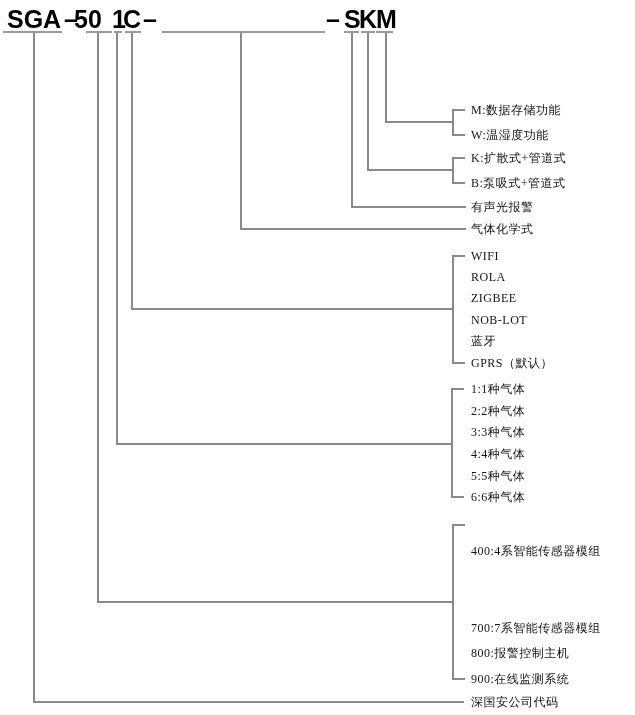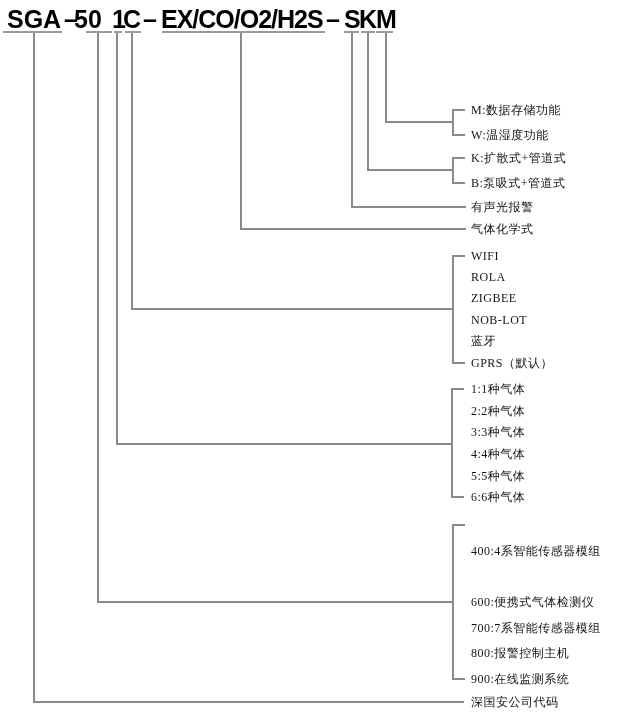--- a/index.html
+++ b/index.html
@@ -53,21 +53,20 @@
     <path class="conn" d="M464 389 H452 V497 H464"></path>
     <path class="conn" d="M465 525 H453 V679 H465"></path>
   </svg>
 
   <span class="tseg" style="left:7px">SGA</span>
   <span class="tseg" style="left:64px">–</span>
   <span class="tseg" style="left:74px">50</span>
   <span class="tseg" style="left:112px">1</span>
   <span class="tseg" style="left:123px">C</span>
   <span class="tseg" style="left:143px">–</span>
-  <span class="tseg narrow" style="left:161px">EX/CO/O2/H2S</span>
   <span class="tseg" style="left:326px">–</span>
   <span class="tseg" style="left:344px">S</span>
   <span class="tseg" style="left:359px">K</span>
   <span class="tseg" style="left:376px">M</span>
 
   <div class="lbl" style="top:110px">M:数据存储功能</div>
   <div class="lbl" style="top:135px">W:温湿度功能</div>
 
   <div class="lbl" style="top:183px">B:泵吸式+管道式</div>
   <div class="lbl" style="top:158px">K:扩散式+管道式</div>
@@ -84,20 +83,19 @@
   <div class="lbl" style="top:363px">GPRS（默认）</div>
 
   <div class="lbl" style="top:389px">1:1种气体</div>
   <div class="lbl" style="top:411px">2:2种气体</div>
   <div class="lbl" style="top:432px">3:3种气体</div>
   <div class="lbl" style="top:454px">4:4种气体</div>
   <div class="lbl" style="top:476px">5:5种气体</div>
   <div class="lbl" style="top:497px">6:6种气体</div>
 
   <div class="lbl" style="top:551px">400:4系智能传感器模组</div>
-  <div class="lbl" style="top:602px">600:便携式气体检测仪</div>
   <div class="lbl" style="top:628px">700:7系智能传感器模组</div>
   <div class="lbl" style="top:653px">800:报警控制主机</div>
   <div class="lbl" style="top:679px">900:在线监测系统</div>
 
   <div class="lbl" style="top:702px">深国安公司代码</div>
 
 </div>
 
 </body></html>

